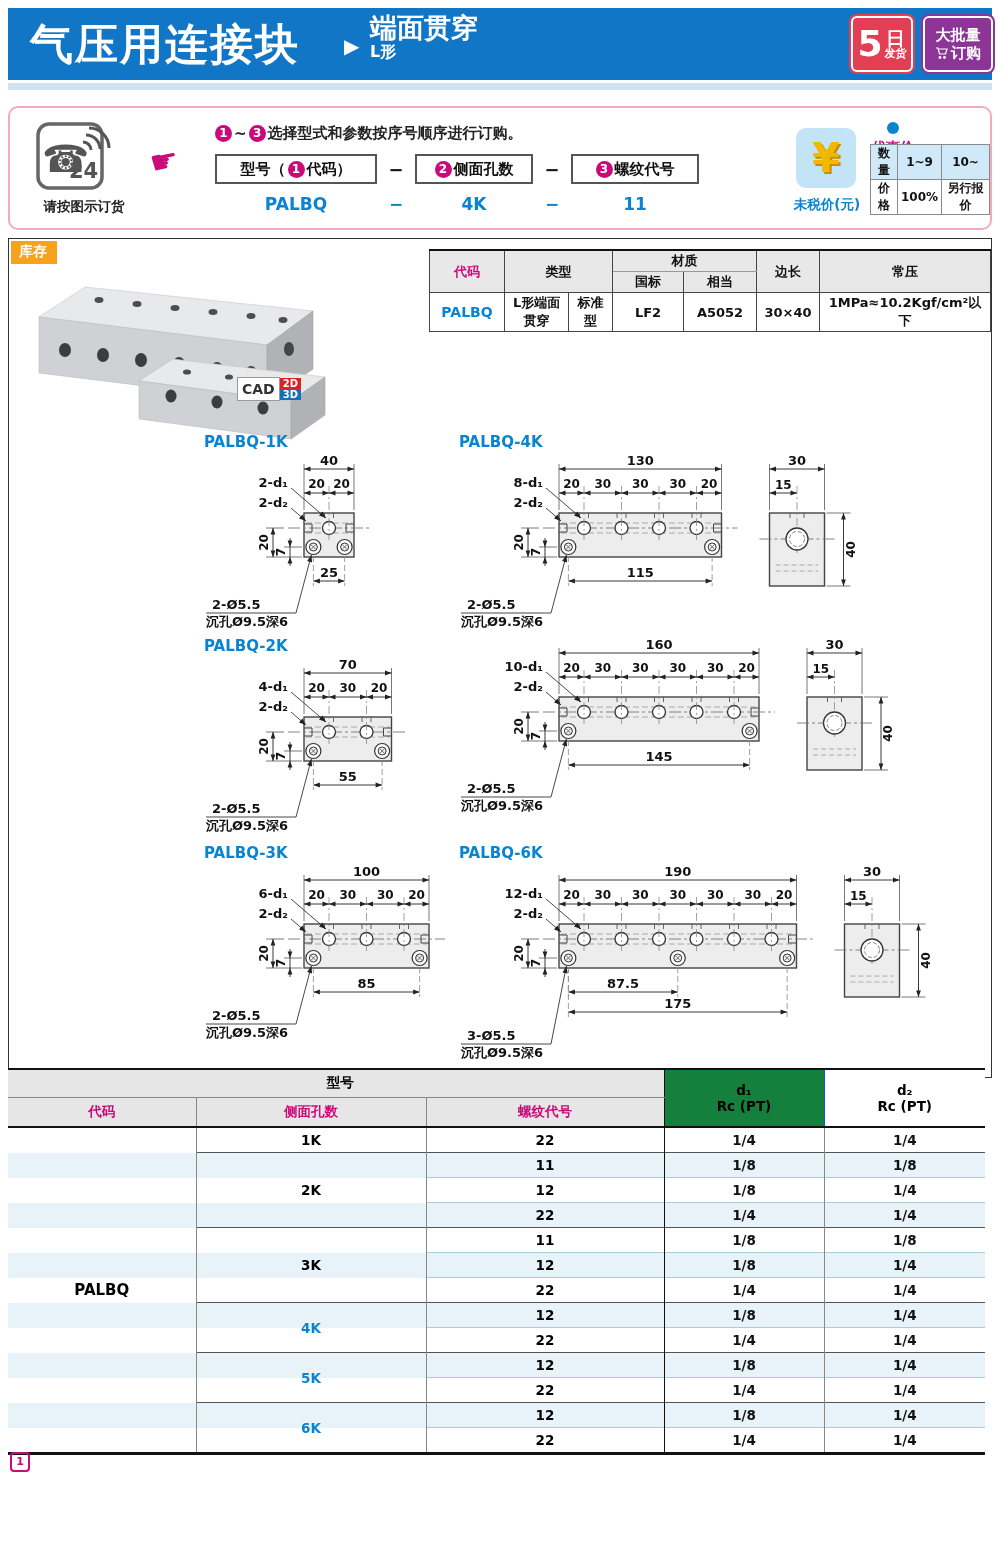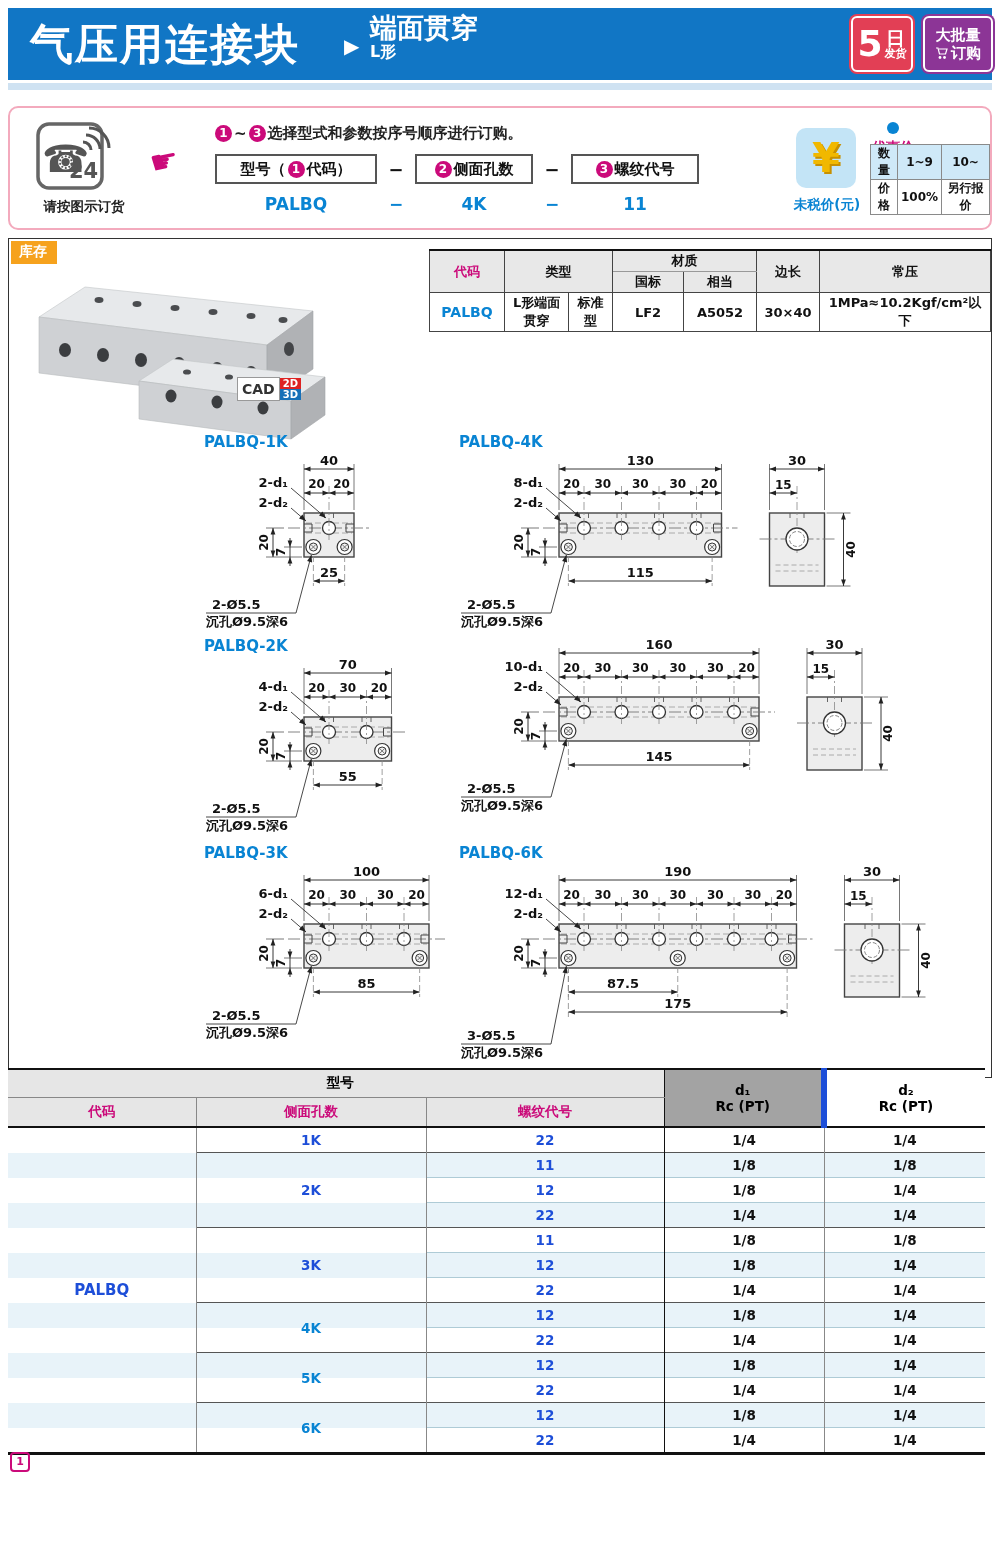--- a/index.html
+++ b/index.html
@@ -69,21 +69,21 @@
   #spectable .matsub{border-bottom:1px solid #999;}
   
   .dwg{position:absolute;}
   .dwg-title{font-size:15px;font-weight:bold;color:#0984d3;margin-bottom:2px;}
   
   #otable{border-collapse:collapse;table-layout:fixed;border-top:2.5px solid #111;border-bottom:3px solid #111;}
   #otable th{font-size:13.5px;font-weight:bold;}
   #otable td{font-size:13.5px;font-weight:bold;color:#111;text-align:center;height:24px;padding:0;}
   #otable th.gry{background:#e6e6e6;}
   #otable th.mag{color:#cb0a7a;}
-  #otable .blue{color:#1d4ed8;}
+  #otable .blue{color:#000000;}
   #otable td.c1{position:relative;}
   .straddle{position:absolute;left:50%;top:100%;transform:translate(-50%,-50%);z-index:5;color:#0984d3;font-weight:bold;}
   
   #footnote{left:10px;top:1452px;font-size:13.5px;font-weight:bold;color:#111;display:flex;align-items:center;gap:6px;}
   #fnmark{display:inline-block;width:16px;height:16px;border:2px solid #cb0a7a;border-radius:4px;color:#cb0a7a;
     font-size:11px;line-height:16px;text-align:center;}
 </style>
 </head>
 <body>
 
@@ -840,21 +840,21 @@
   <colgroup>
           <col style="width:188px">
           <col style="width:230px">
           <col style="width:238px">
           <col style="width:160px">
           <col style="width:161px">
         </colgroup>
   <thead>
   <tr style="height:28px;">
     <th colspan="3" class="gry" style="border-bottom:1px solid #888;border-right:1.5px solid #111;padding-left:10px;">型号</th>
-    <th rowspan="2" style="border-right:6px solid #1d4ed8;border-bottom:2.5px solid #111;background:#a3a3a3;">d₁<br>Rc (PT)</th>
+    <th rowspan="2" style="border-right:1px solid #1d4ed8;border-bottom:2.5px solid #111;background:#15803d;">d₁<br>Rc (PT)</th>
     <th rowspan="2" style="border-bottom:2.5px solid #111;background:#fff;">d₂<br>Rc (PT)</th>
   </tr>
   <tr style="height:30px;">
     <th class="gry mag" style="border-right:1px solid #888;border-bottom:2.5px solid #111;">代码</th>
     <th class="gry mag" style="border-right:1px solid #888;border-bottom:2.5px solid #111;">侧面孔数</th>
     <th class="gry mag" style="border-right:1.5px solid #111;border-bottom:2.5px solid #111;">螺纹代号</th>
   </tr>
         </thead>
         <tbody>
           <tr>

